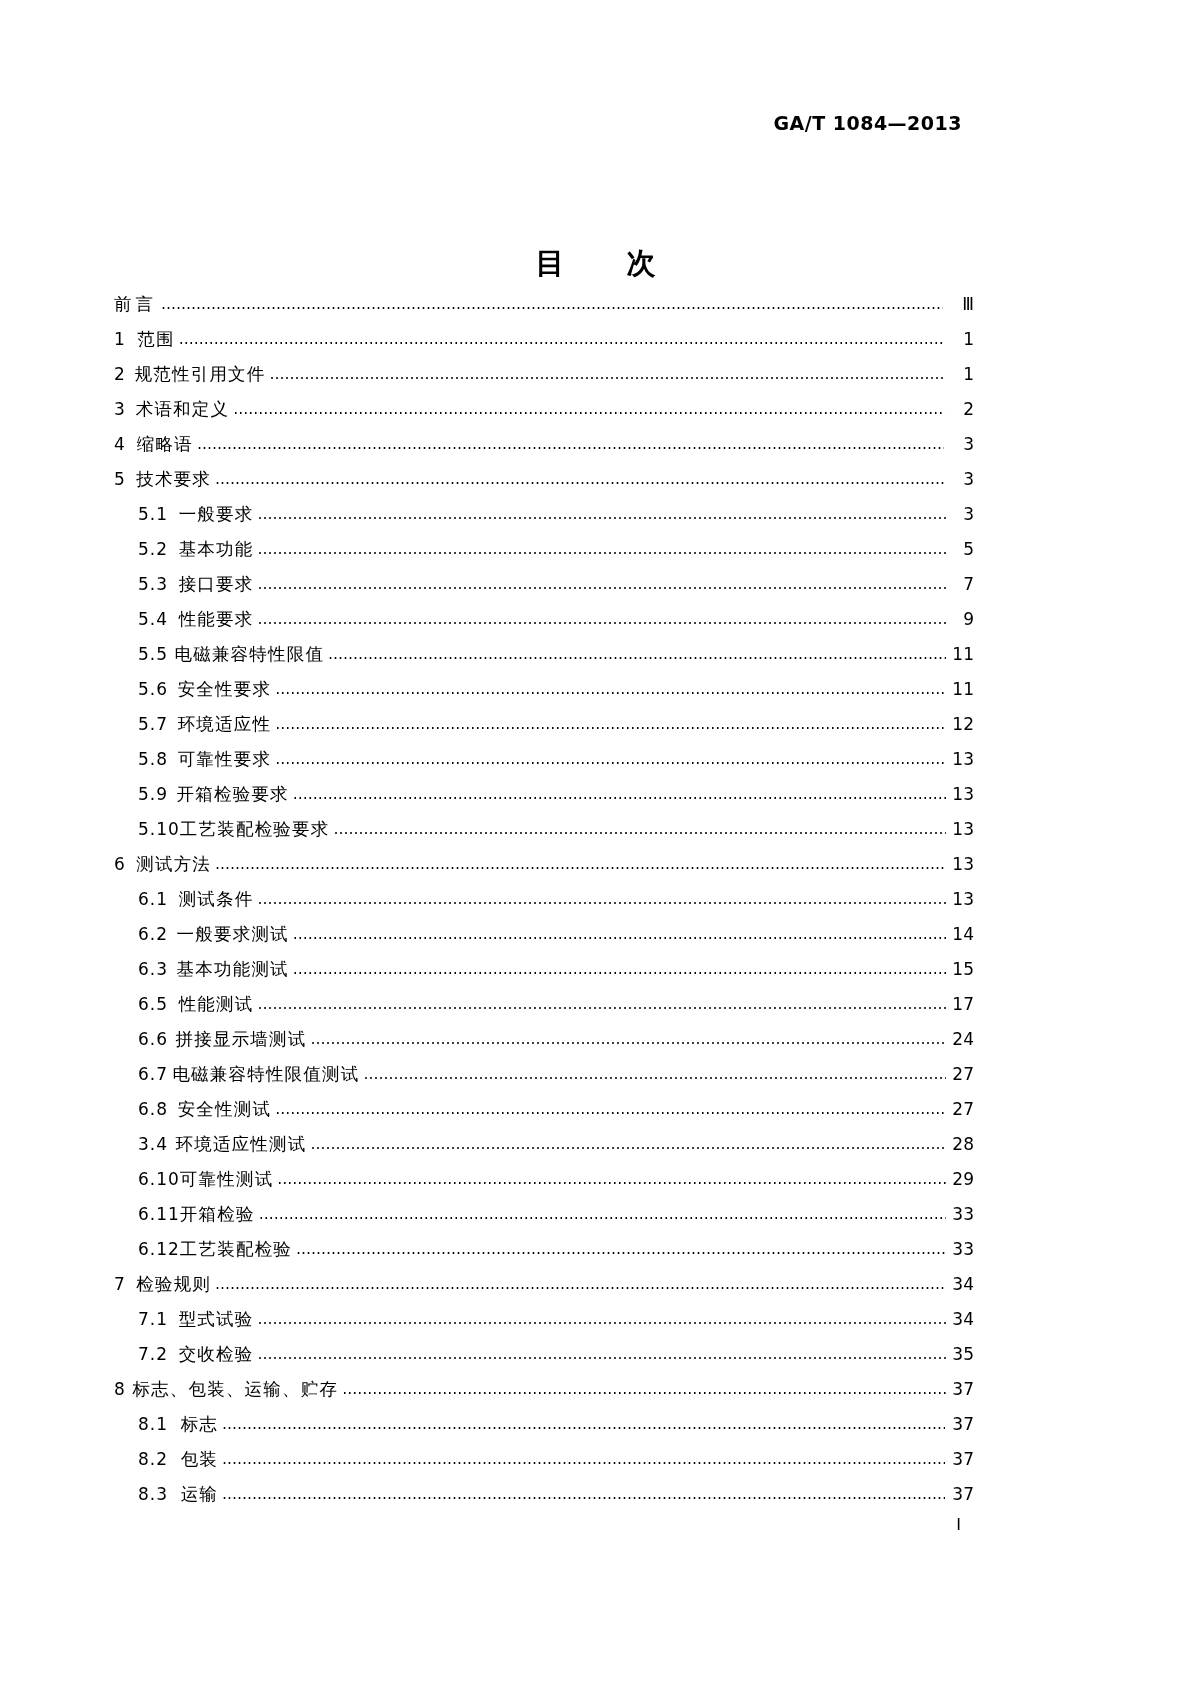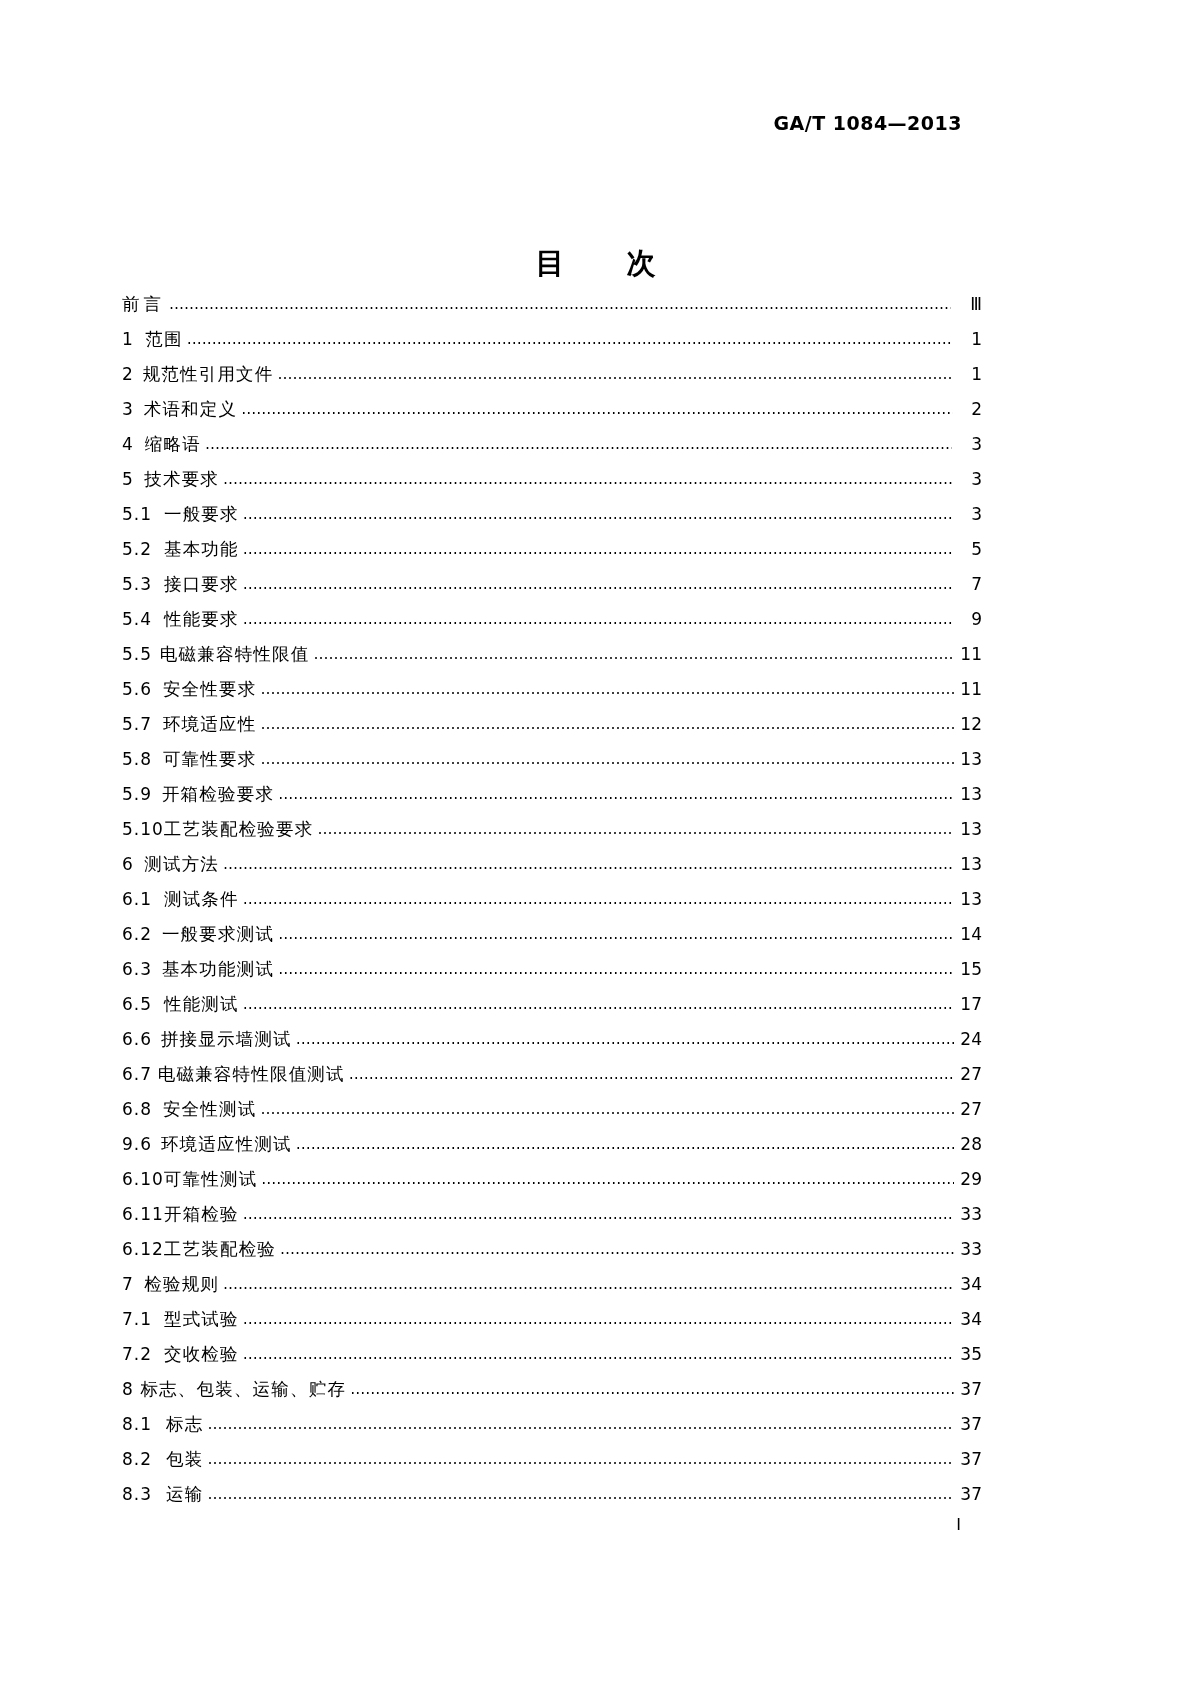--- a/index.html
+++ b/index.html
@@ -40,40 +40,40 @@
     text-align: center;
     font-size: 29px;
     font-weight: bold;
     letter-spacing: 26px;
     text-indent: 26px;
     font-family: "DejaVu Sans", "Liberation Sans", sans-serif;
     margin-top: 36px;
   }
   .toc {
     position: absolute;
-    left: 122px;
+    left: 114px;
     top: 296px;
     width: 860px;
   }
   .toc-row {
     display: flex;
     align-items: baseline;
     font-size: 17.5px;
     line-height: 1;
     height: 35px;
     white-space: nowrap;
   }
   .num {
     display: inline-block;
     font-family: "DejaVu Sans", "Liberation Sans", sans-serif;
     font-size: 17px;
     letter-spacing: 1px;
   }
   .num.lvl1 { width: 32px; }
-  .num.lvl2 { width: 62px; }
+  .num.lvl2 { width: 62px; margin-left: 24px; }
   .num.none { width: 0px; }
   .label {
     font-family: "DejaVu Sans", "Liberation Sans", sans-serif;
     font-size: 17.5px;
     letter-spacing: 1.2px;
     padding-right: 4px;
   }
   .label.pre { letter-spacing: 4px; }
   .dots {
     flex: 1 1 auto;
@@ -254,21 +254,21 @@
         <span class="dots"></span>
         <span class="pageno">27</span>
       </div>
       <div class="toc-row">
         <span class="num lvl2">6.8</span>
         <span class="label">安全性测试</span>
         <span class="dots"></span>
         <span class="pageno">27</span>
       </div>
       <div class="toc-row">
-        <span class="num lvl2">9.6</span>
+        <span class="num lvl2">3.4</span>
         <span class="label">环境适应性测试</span>
         <span class="dots"></span>
         <span class="pageno">28</span>
       </div>
       <div class="toc-row">
         <span class="num lvl2">6.10</span>
         <span class="label">可靠性测试</span>
         <span class="dots"></span>
         <span class="pageno">29</span>
       </div>

